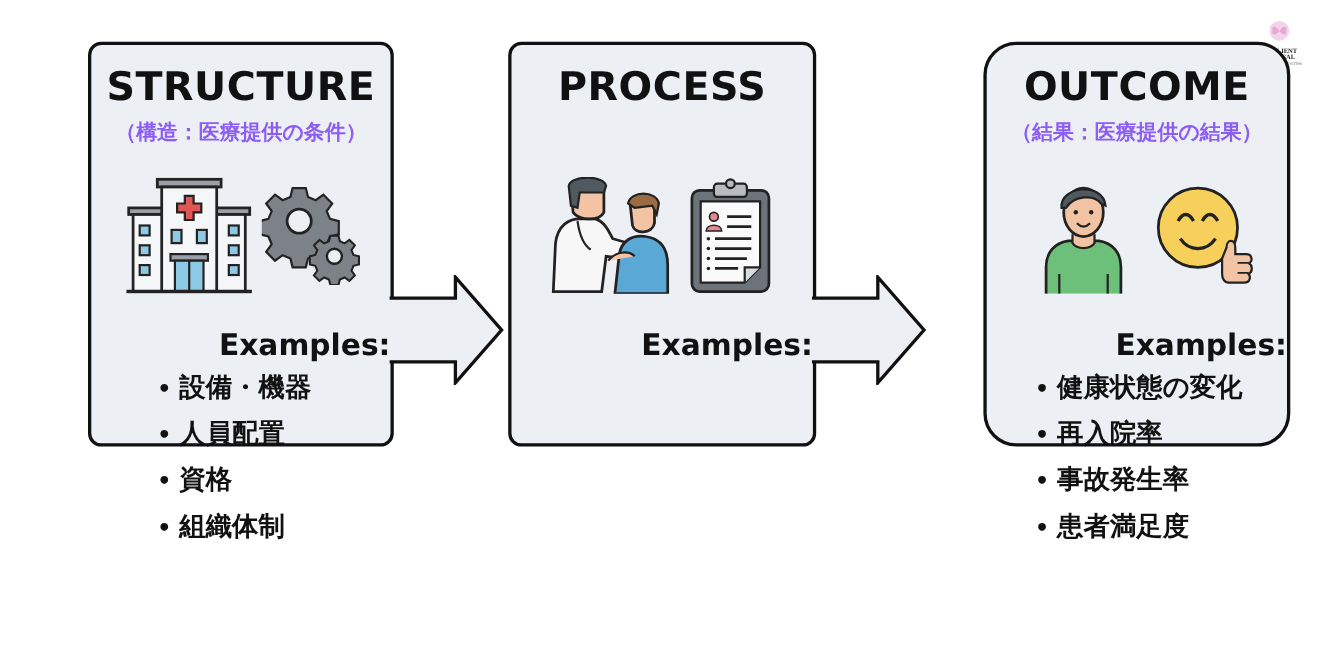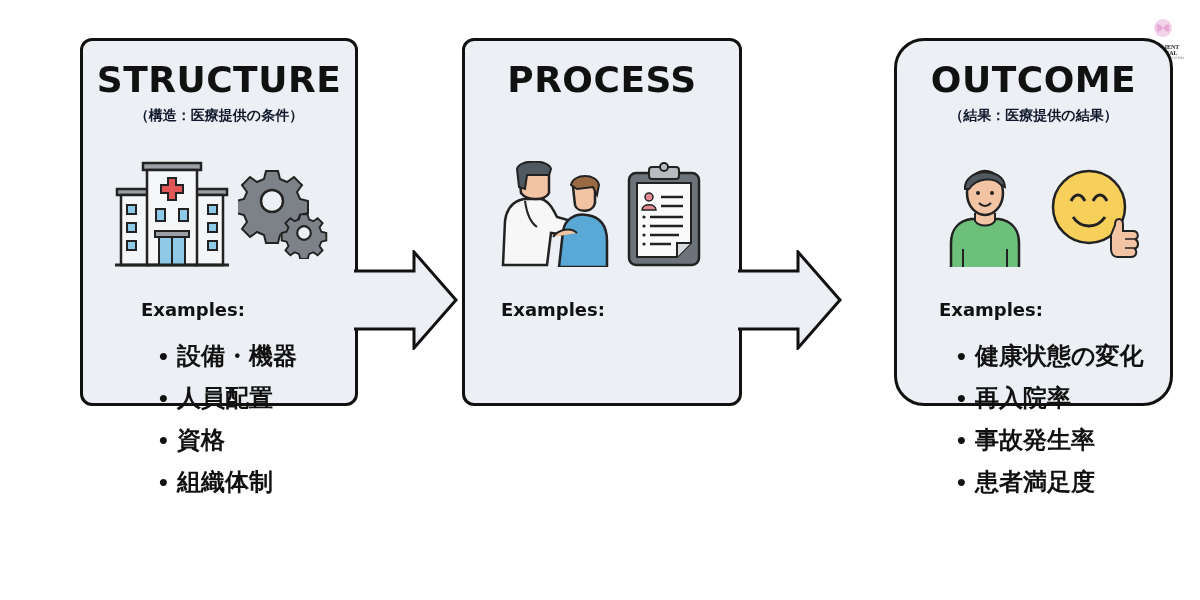--- a/index.html
+++ b/index.html
@@ -13,33 +13,33 @@
     }
     #box-structure { left: 80px; width: 278px; }
     #box-process { left: 462px; width: 280px; padding-left: 48px; }
     #box-outcome { left: 894px; width: 279px; border-radius: 30px; }
     .title {
       position: absolute; top: 18px; left: 0; right: 0; text-align: center;
       font-size: 36px; font-weight: bold; letter-spacing: 0.5px;
     }
     .subtitle {
       position: absolute; top: 66px; left: 0; right: 0; text-align: center;
-      font-size: 14px; font-weight: bold; color: #0f172a; white-space: nowrap;
+      font-size: 19px; font-weight: bold; color: #8b5cf6; white-space: nowrap;
     }
     .icons {
       position: absolute; top: 118px; left: 0; right: 0; height: 110px;
     }
     .icons svg { position: absolute; }
     .examples {
       position: absolute; top: 258px; left: 0; right: 0;
     }
     .ex-head {
-      font-size: 18px; font-weight: bold; margin-bottom: 0;
+      font-size: 27px; font-weight: bold; margin-bottom: 0; text-align: right;
     }
-    .ex-list { list-style: none; margin: 16px; padding: 0; }
+    .ex-list { list-style: none; margin: 2px; padding: 0; }
     .ex-list li {
       font-size: 24px; font-weight: bold; line-height: 41px; white-space: nowrap;
     }
     .ex-list li .dot { display: inline-block; width: 20px; font-size: 20px; }
     #box-structure .examples { padding-left: 58px; }
     #box-process .examples { padding-left: 36px; }
     #box-outcome .examples { padding-left: 42px; }
     #box-process .ex-list li.small { font-size: 20px; }
     .arrow { position: absolute; }
     .logo { position: absolute; left: 1132px; top: 18px; width: 62px; height: 40px; text-align: center; }

